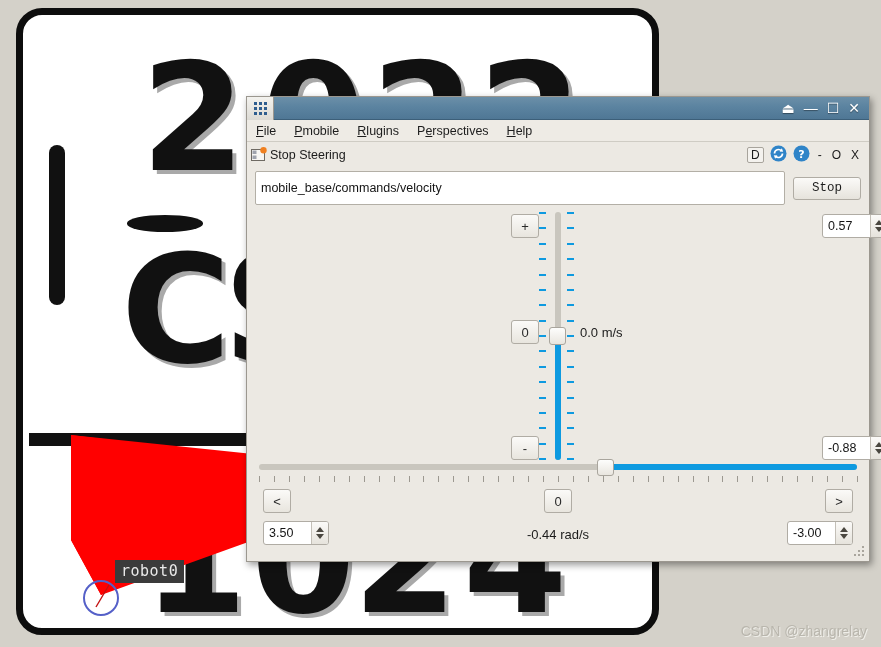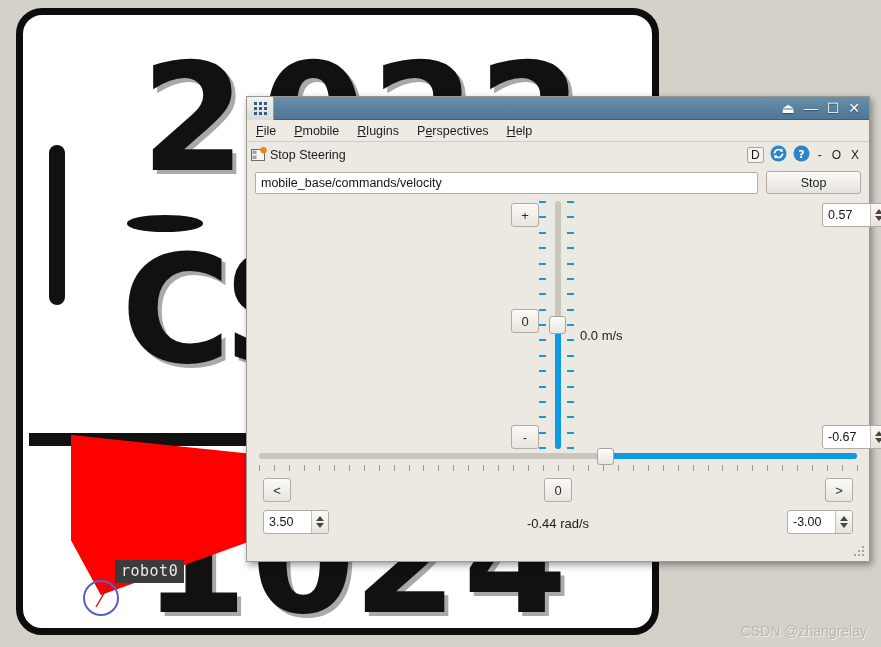--- a/index.html
+++ b/index.html
@@ -196,38 +196,38 @@
   }
 
   
   #topic-row {
     display: flex; align-items: center;
     padding: 4px 8px 5px 8px;
     gap: 8px;
   }
   #topic-input {
     flex: 1 1 auto;
-    height: 22px;
+    height: 34px;
     background: #ffffff;
     border: 1px solid #b3afa6;
     border-radius: 2px;
     font-size: 12.5px;
     color: #141414;
     padding: 0 5px;
     font-family: "Liberation Sans", sans-serif;
     outline: none;
   }
   #stop-button {
-    width: 95px; height: 23px;
+    width: 68px; height: 23px;
     background: linear-gradient(to bottom, #fbfaf8, #e6e3dc);
     border: 1px solid #b0aca4;
     border-radius: 3px;
     font-size: 12.5px;
     color: #1b1b1b;
-    font-family: Liberation Sans, sans-serif;
+    font-family: Liberation Mono, monospace;
     cursor: pointer;
   }
 
   
   #linear-zone {
     position: relative;
     height: 245px;
   }
   .sq-button {
     position: absolute;
@@ -284,21 +284,20 @@
   .vtick {
     position: absolute;
     width: 7px; height: 2px;
     background: #0e9ae0;
   }
   #lin-readout {
     position: absolute;
     left: 333px; top: 115px;
     font-size: 13px;
     color: #1b1b1b;
-    margin-top: 14px;
   }
 
   
   #angular-zone {
     position: relative;
     padding: 0 8px;
     margin-top: 4px;
   }
   #hslider {
     position: relative;
@@ -575,21 +574,21 @@
           <span class="sp-value">0.57</span>
           <span class="sp-arrows">
             <span class="up"></span>
             <span class="down"></span>
           </span>
         </span>
       </div>
 
       <div class="spin-pos-wrap" style="left:575px; top:226px;">
         <span class="spinbox">
-          <span class="sp-value">-0.67</span>
+          <span class="sp-value">-0.88</span>
           <span class="sp-arrows">
             <span class="up"></span>
             <span class="down"></span>
           </span>
         </span>
       </div>
     </div>
 
     <div id="angular-zone">
       <div id="hslider">

